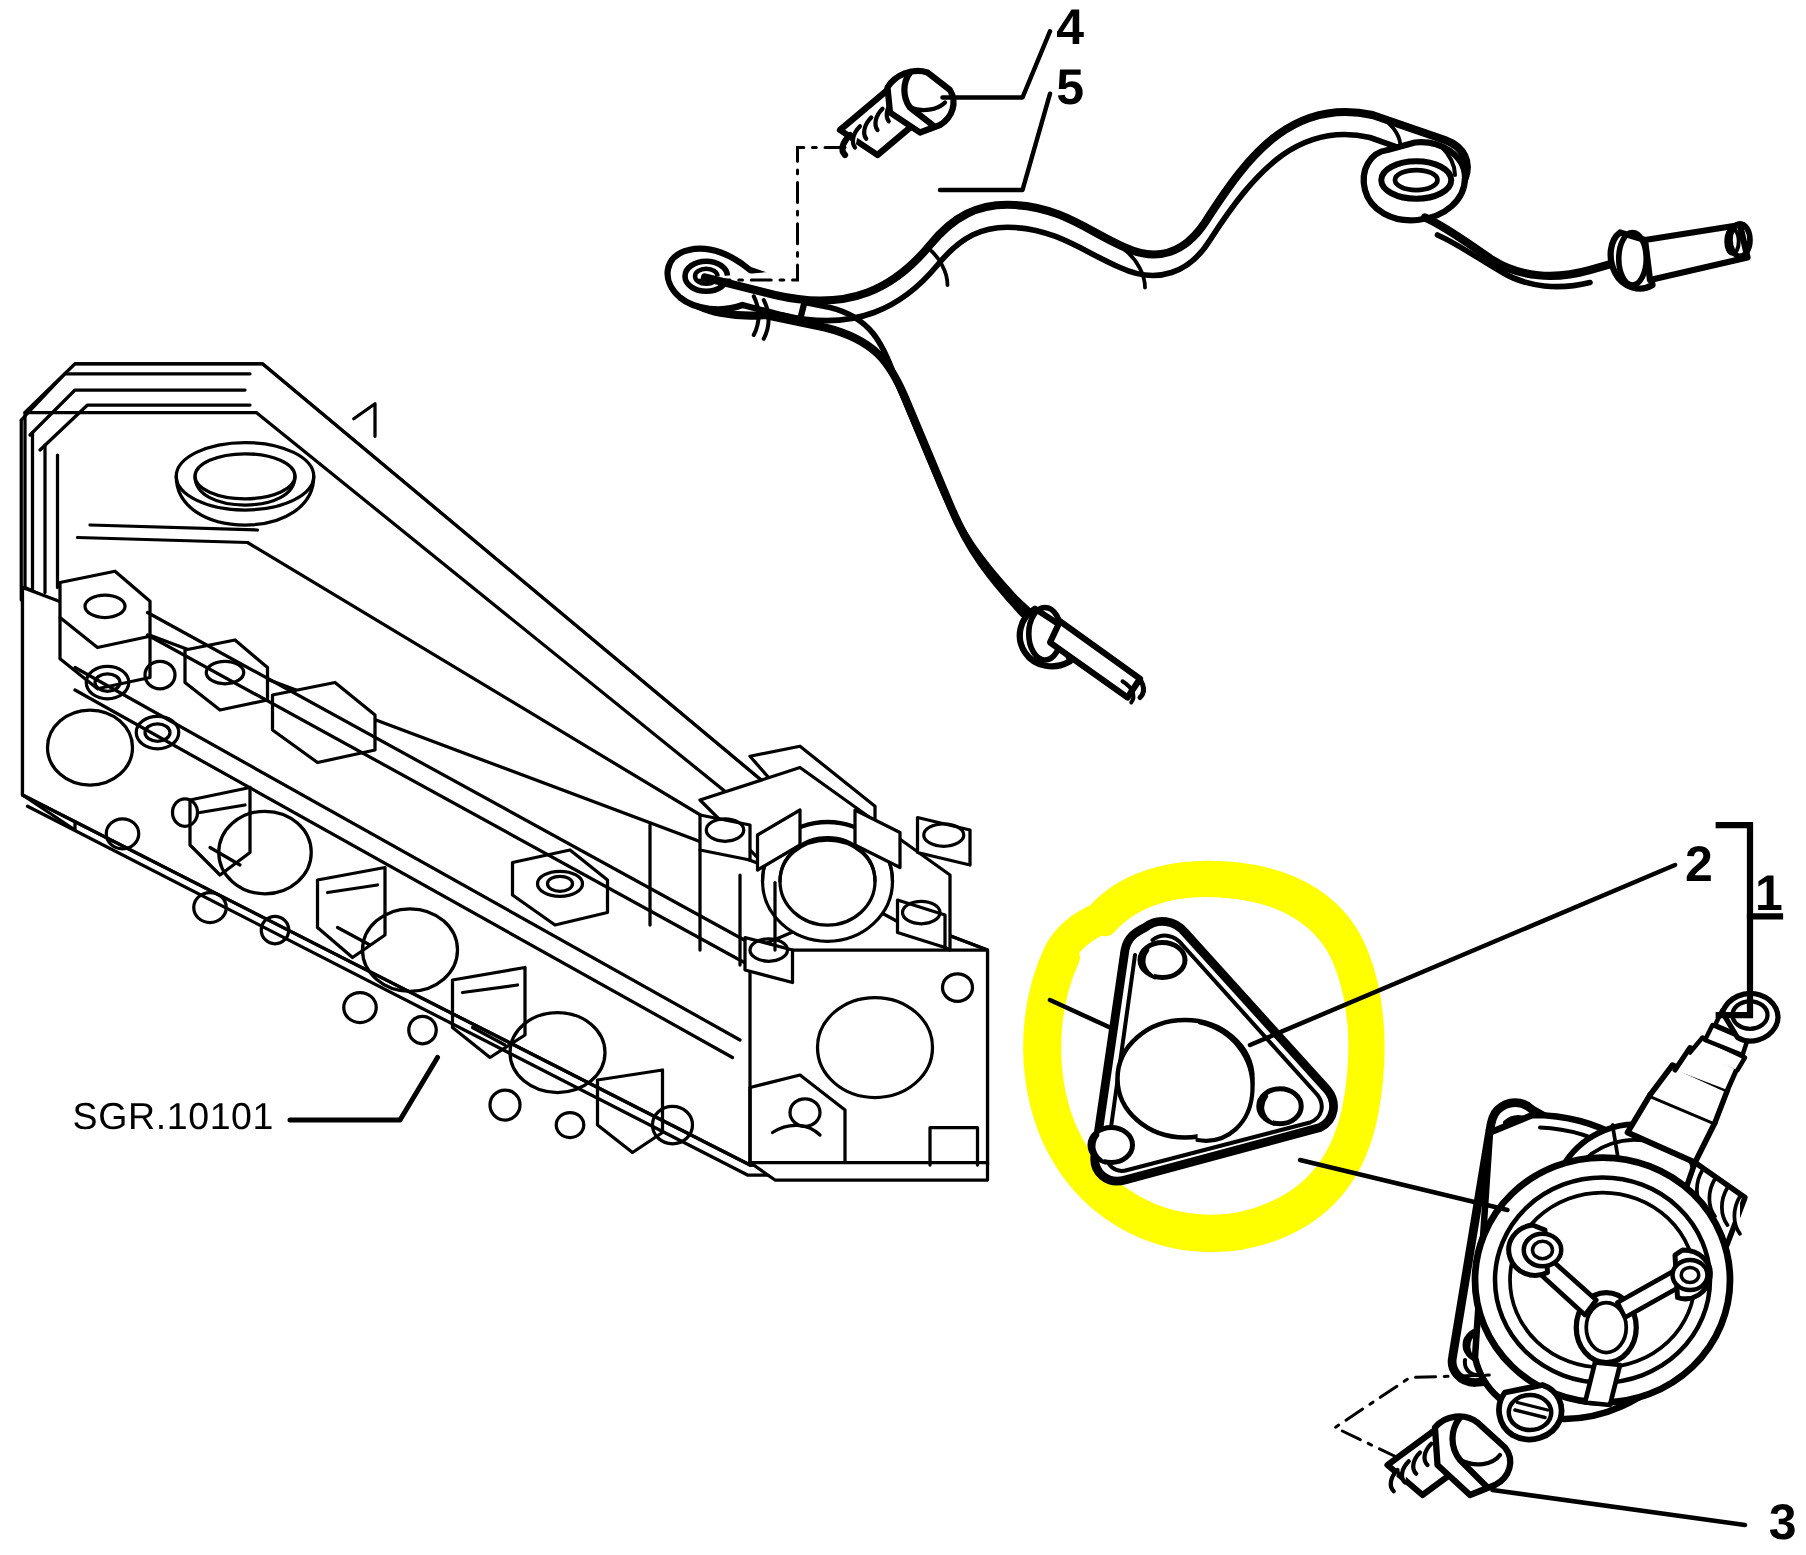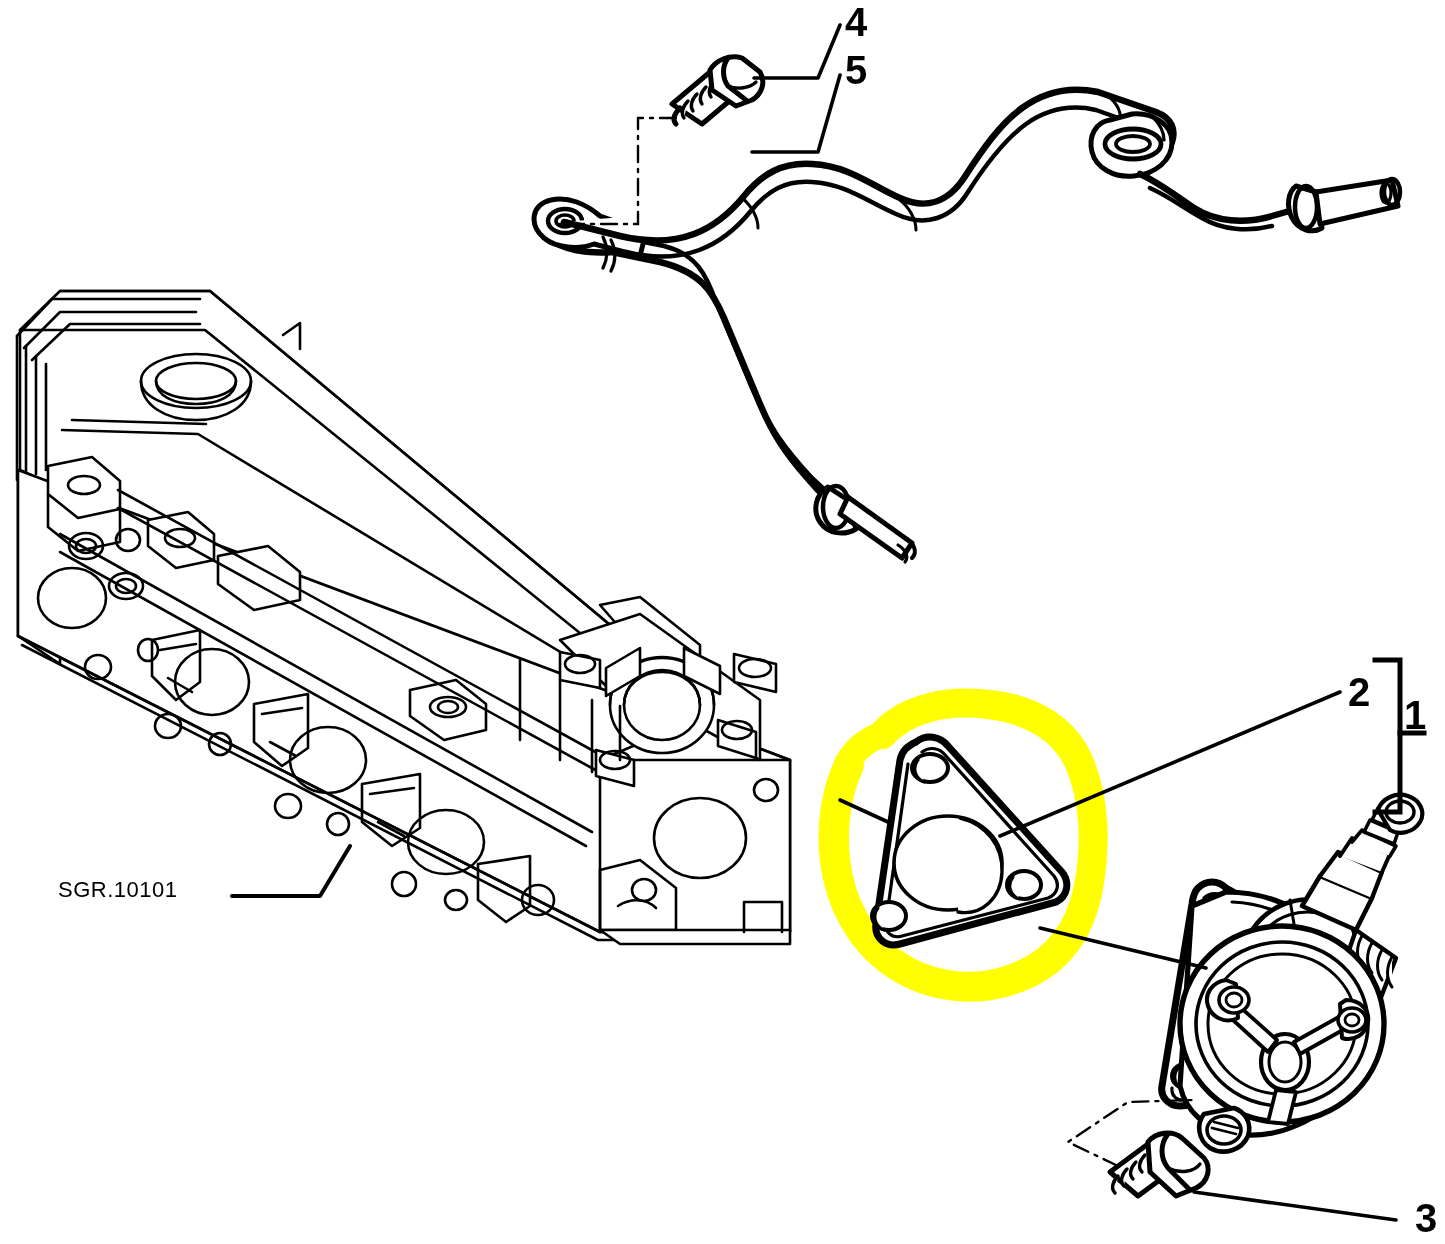--- a/index.html
+++ b/index.html
@@ -12,21 +12,21 @@
     font-weight:bold;
     font-size:40px;
     color:#000;
     line-height:1;
     white-space:nowrap;
   }
   .sgr-label{
     position:absolute;
     font-family:"Liberation Sans",sans-serif;
     font-weight:normal;
-    font-size:22px;
+    font-size:30px;
     color:#000;
     letter-spacing:0.5px;
     white-space:nowrap;
   }
 </style>
 </head>
 <body>
 
 <div id="stage">
 

